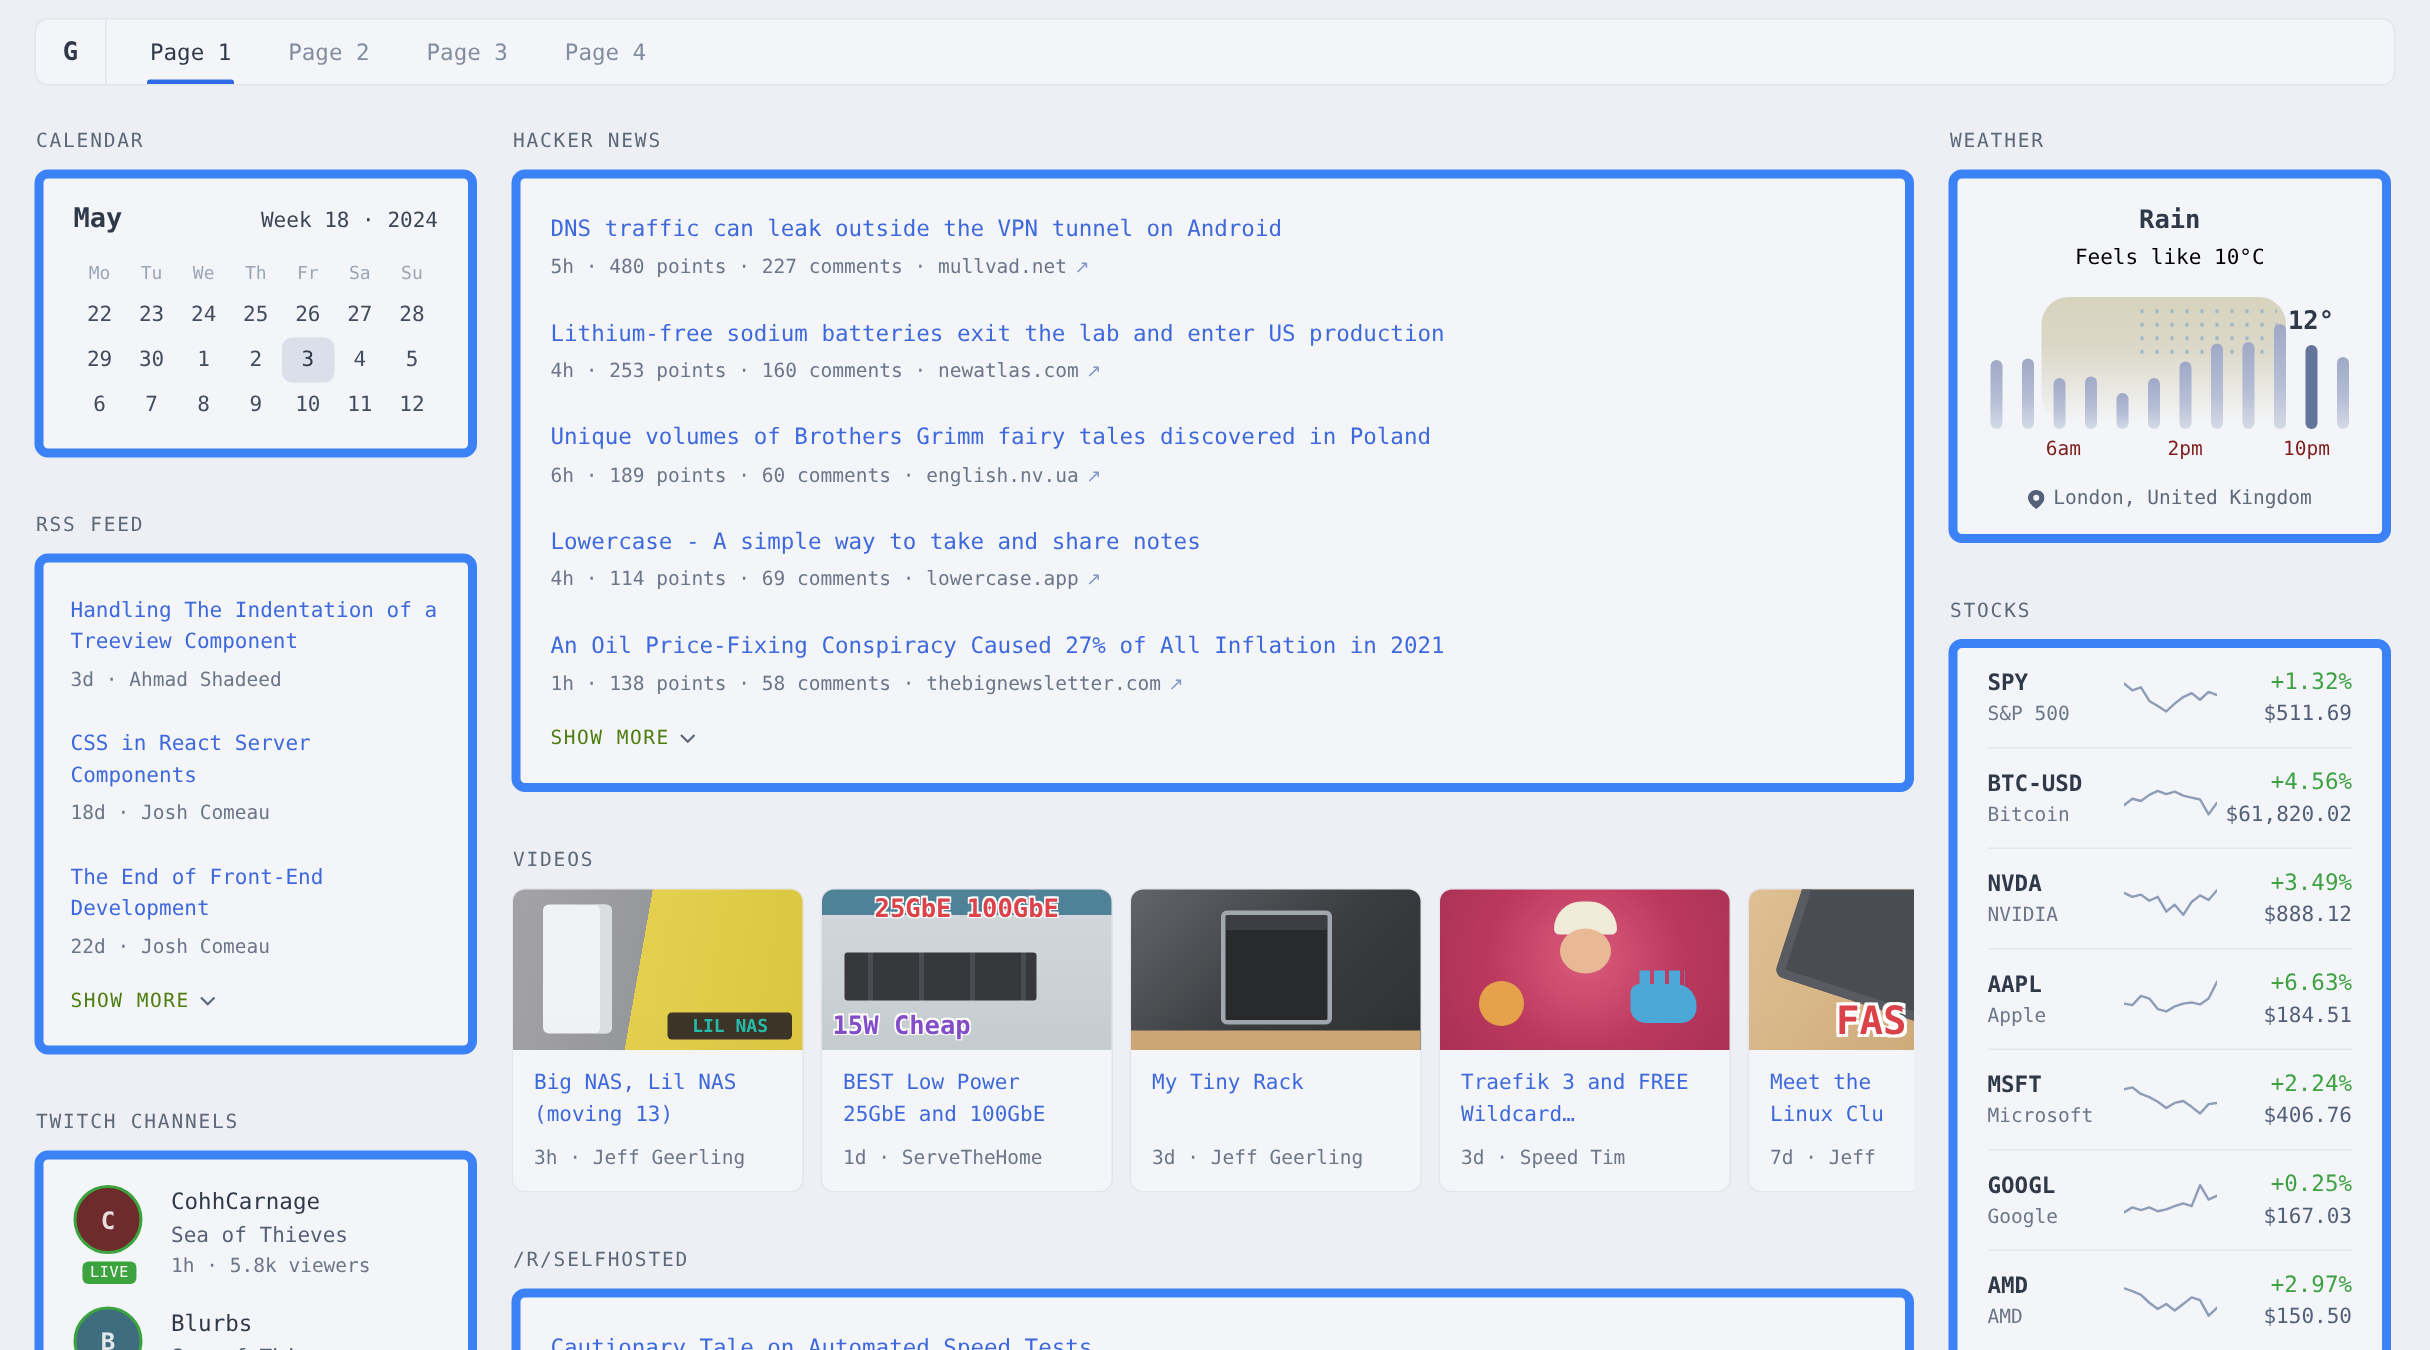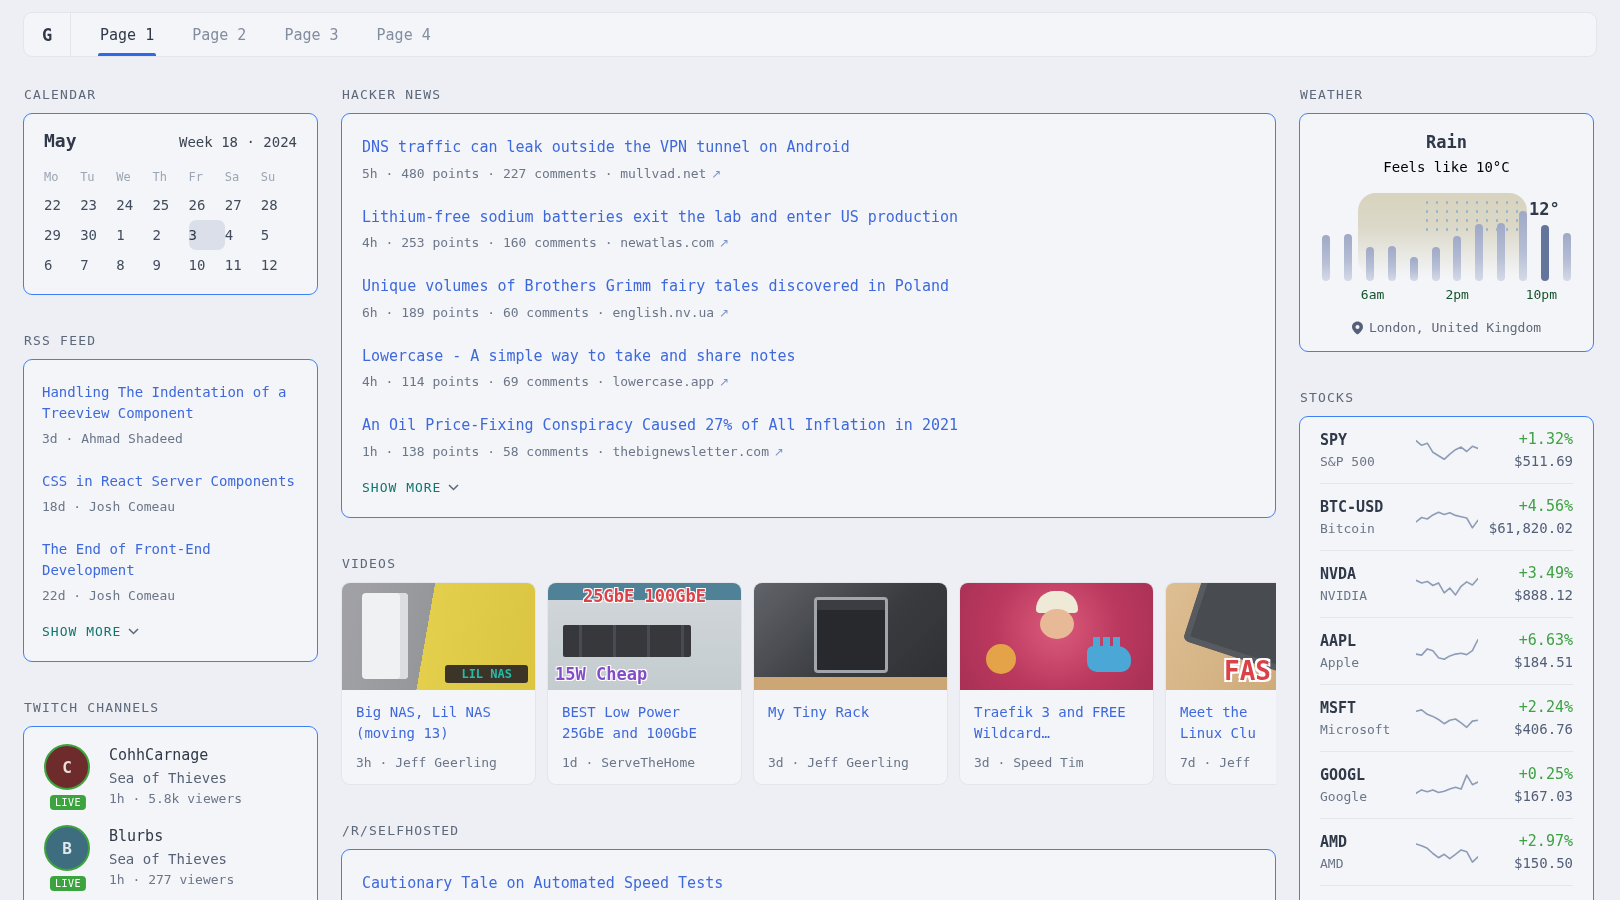--- a/index.html
+++ b/index.html
@@ -34,42 +34,42 @@
   
   .cols { display:flex; gap:23px; padding:30px 0 0 23px; align-items:flex-start; }
   .col-left  { width:295px; flex:none; }
   .col-mid   { width:935px; flex:none; }
   .col-right { width:295px; flex:none; }
   .section { margin-bottom:38px; }
   .sec-title {
     font-size:13px; letter-spacing:1.2px; color:#5d6878; margin:0 0 11px 1px;
   }
   .card {
-    background:#f4f5f8; border:1px solid #3b82f6; border-radius:9px;
+    background:#f4f5f8; border:6px solid #3b82f6; border-radius:9px;
   }
   
   .cal-card { padding:16px 20px 14px 20px; }
   .cal-head { display:flex; justify-content:space-between; align-items:baseline; margin-bottom:13px; }
   .cal-month { font-size:18px; font-weight:bold; color:#2f3949; }
   .cal-week { font-size:14px; color:#3b4554; }
-  .cal-grid { display:grid; grid-template-columns:repeat(7,1fr); text-align:left; }
+  .cal-grid { display:grid; grid-template-columns:repeat(7,1fr); text-align:center; }
   .cal-wd { font-size:12px; color:#9ba6b5; height:26px; line-height:26px; }
   .cal-day { font-size:14px; color:#414c5e; height:30px; line-height:30px; border-radius:7px; }
   .cal-day.selected { background:#dbdfe9; color:#2f3949; }
   
   .feed-card { padding:9px 20px; }
   .rss-card  { padding:9px 18px; }
   .feed-item { padding:13px 0 12px 0; }
   .item-title { display:block; color:#3e69dd; font-size:15px; line-height:1.5; text-decoration:none; cursor:pointer; }
   .rss-card .item-title { font-size:14px; }
   .meta { margin-top:7px; font-size:13px; color:#6b7689; }
   .arrow { color:#7e96c8; margin-left:5px; font-family:"DejaVu Sans",sans-serif; font-size:12px; }
   .show-more {
     display:flex; align-items:center; gap:7px;
-    padding:9px 0 13px 0; font-size:13px; letter-spacing:1px; color:#0f766e; cursor:pointer;
+    padding:9px 0 13px 0; font-size:13px; letter-spacing:1px; color:#4d7c0f; cursor:pointer;
   }
   .show-more svg { stroke:#5d6878; }
   
   .tw-card { padding:17px 20px 10px 20px; }
   .tw-row { display:flex; gap:17px; margin-bottom:19px; }
   .tw-avwrap { position:relative; width:48px; flex:none; }
   .tw-avatar {
     width:46px; height:46px; border-radius:50%; border:2px solid #3da33f;
     display:flex; align-items:center; justify-content:center;
     color:rgba(255,255,255,.85); font-weight:bold; font-size:16px; cursor:pointer;
@@ -124,21 +124,21 @@
   .w-chart { position:relative; height:88px; margin-top:18px; }
   .day-region { position:absolute; left:15%; width:67%; top:0; bottom:4px; border-radius:18px;
     background:linear-gradient(180deg,#d7d3be 0%,#dbd8c8 40%,rgba(223,222,215,0) 100%); }
   .rain-dots { position:absolute; left:38%; right:4%; top:6%; height:42%;
     background-image:radial-gradient(circle,#9fb8c8 1.2px,transparent 1.4px); background-size:10px 9px; }
   .wbars { position:absolute; inset:0; display:flex; align-items:flex-end; justify-content:space-between; padding:0 2px; }
   .wbar { width:8px; border-radius:5px; background:linear-gradient(180deg,#9fa9c6 0%,#b7bfd6 60%,#d5dae6 100%); }
   .wbar.current { background:#64759c; }
   .w-temp { position:absolute; left:87.5%; top:6px; transform:translateX(-40%); font-size:17px; font-weight:bold; color:#2f3949; }
   .w-times { position:relative; height:18px; margin-top:6px; }
-  .w-times span { position:absolute; transform:translateX(-50%); font-size:13px; color:#14532d; }
+  .w-times span { position:absolute; transform:translateX(-50%); font-size:13px; color:#7f1d1d; }
   .w-loc { margin-top:15px; font-size:13px; color:#5d6878; display:flex; align-items:center; justify-content:center; gap:6px; }
   .w-loc svg { fill:#55607a; flex:none; }
   
   .stocks-card { padding:0 20px; }
   .stock-row { display:flex; align-items:center; padding:13px 0 14px 0; border-top:1px solid #e4e6eb; cursor:pointer; }
   .stock-row:first-child { border-top:none; }
   .stock-id { flex:1; }
   .sym { font-size:15px; font-weight:bold; color:#2f3949; }
   .sname { margin-top:5px; font-size:13px; color:#6b7689; }
   .spark { flex:none; }

